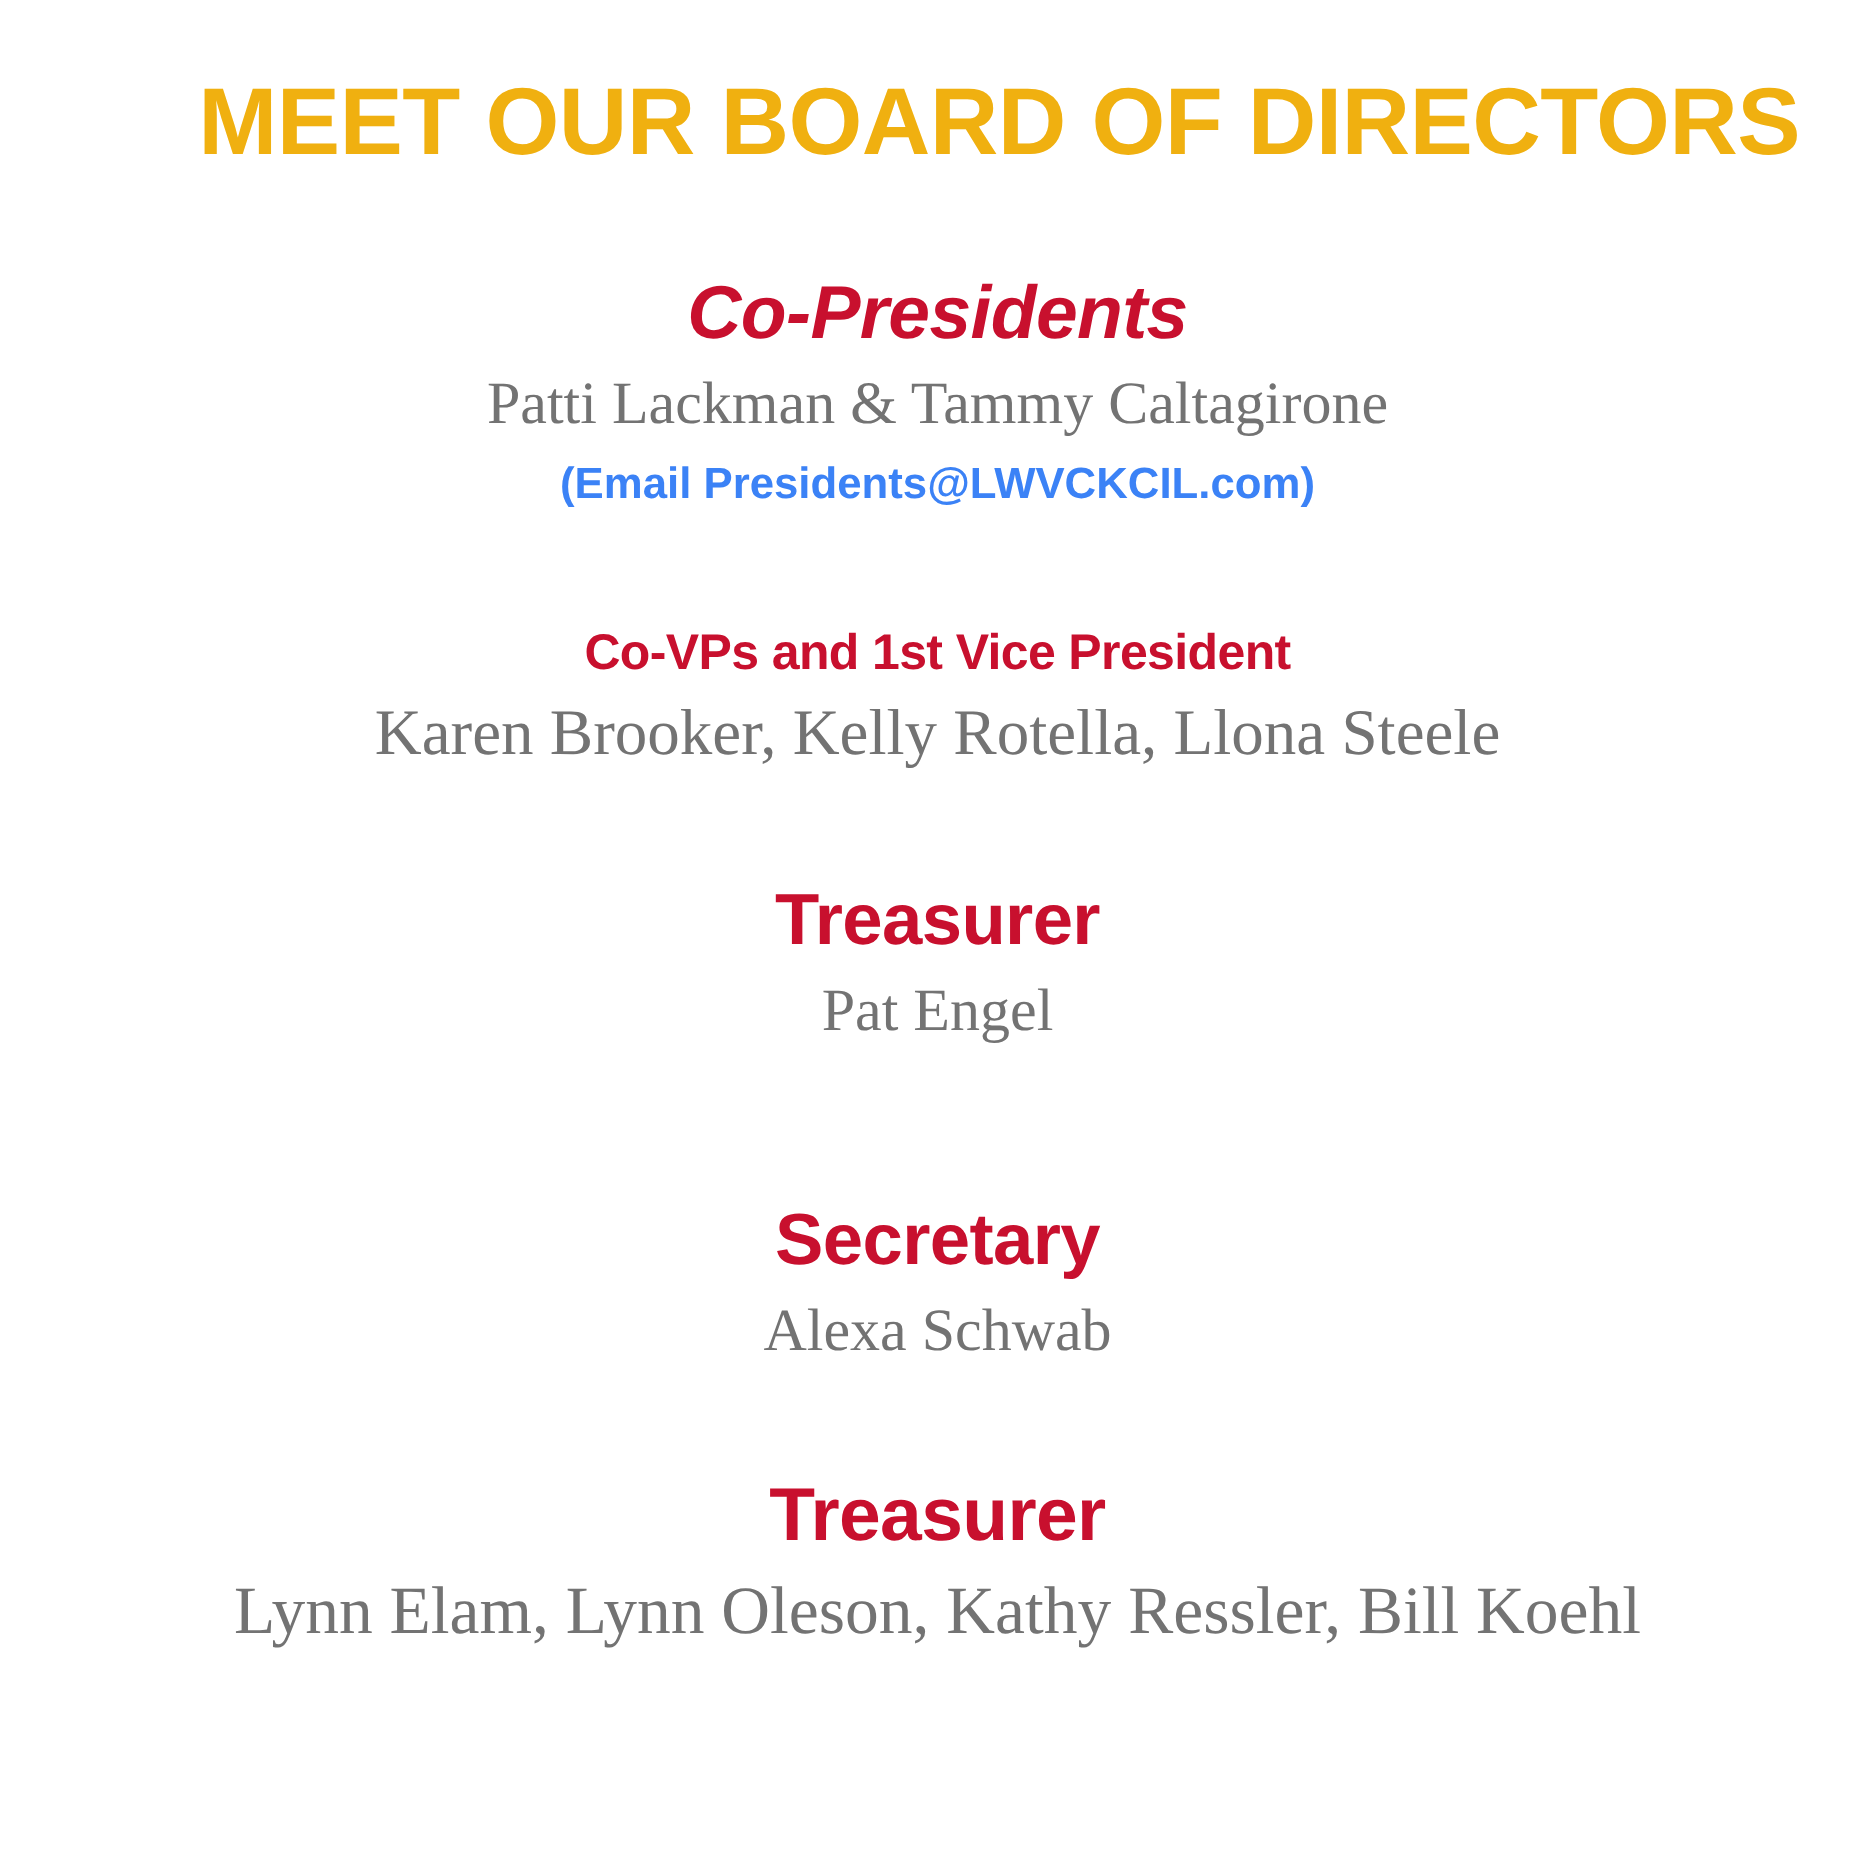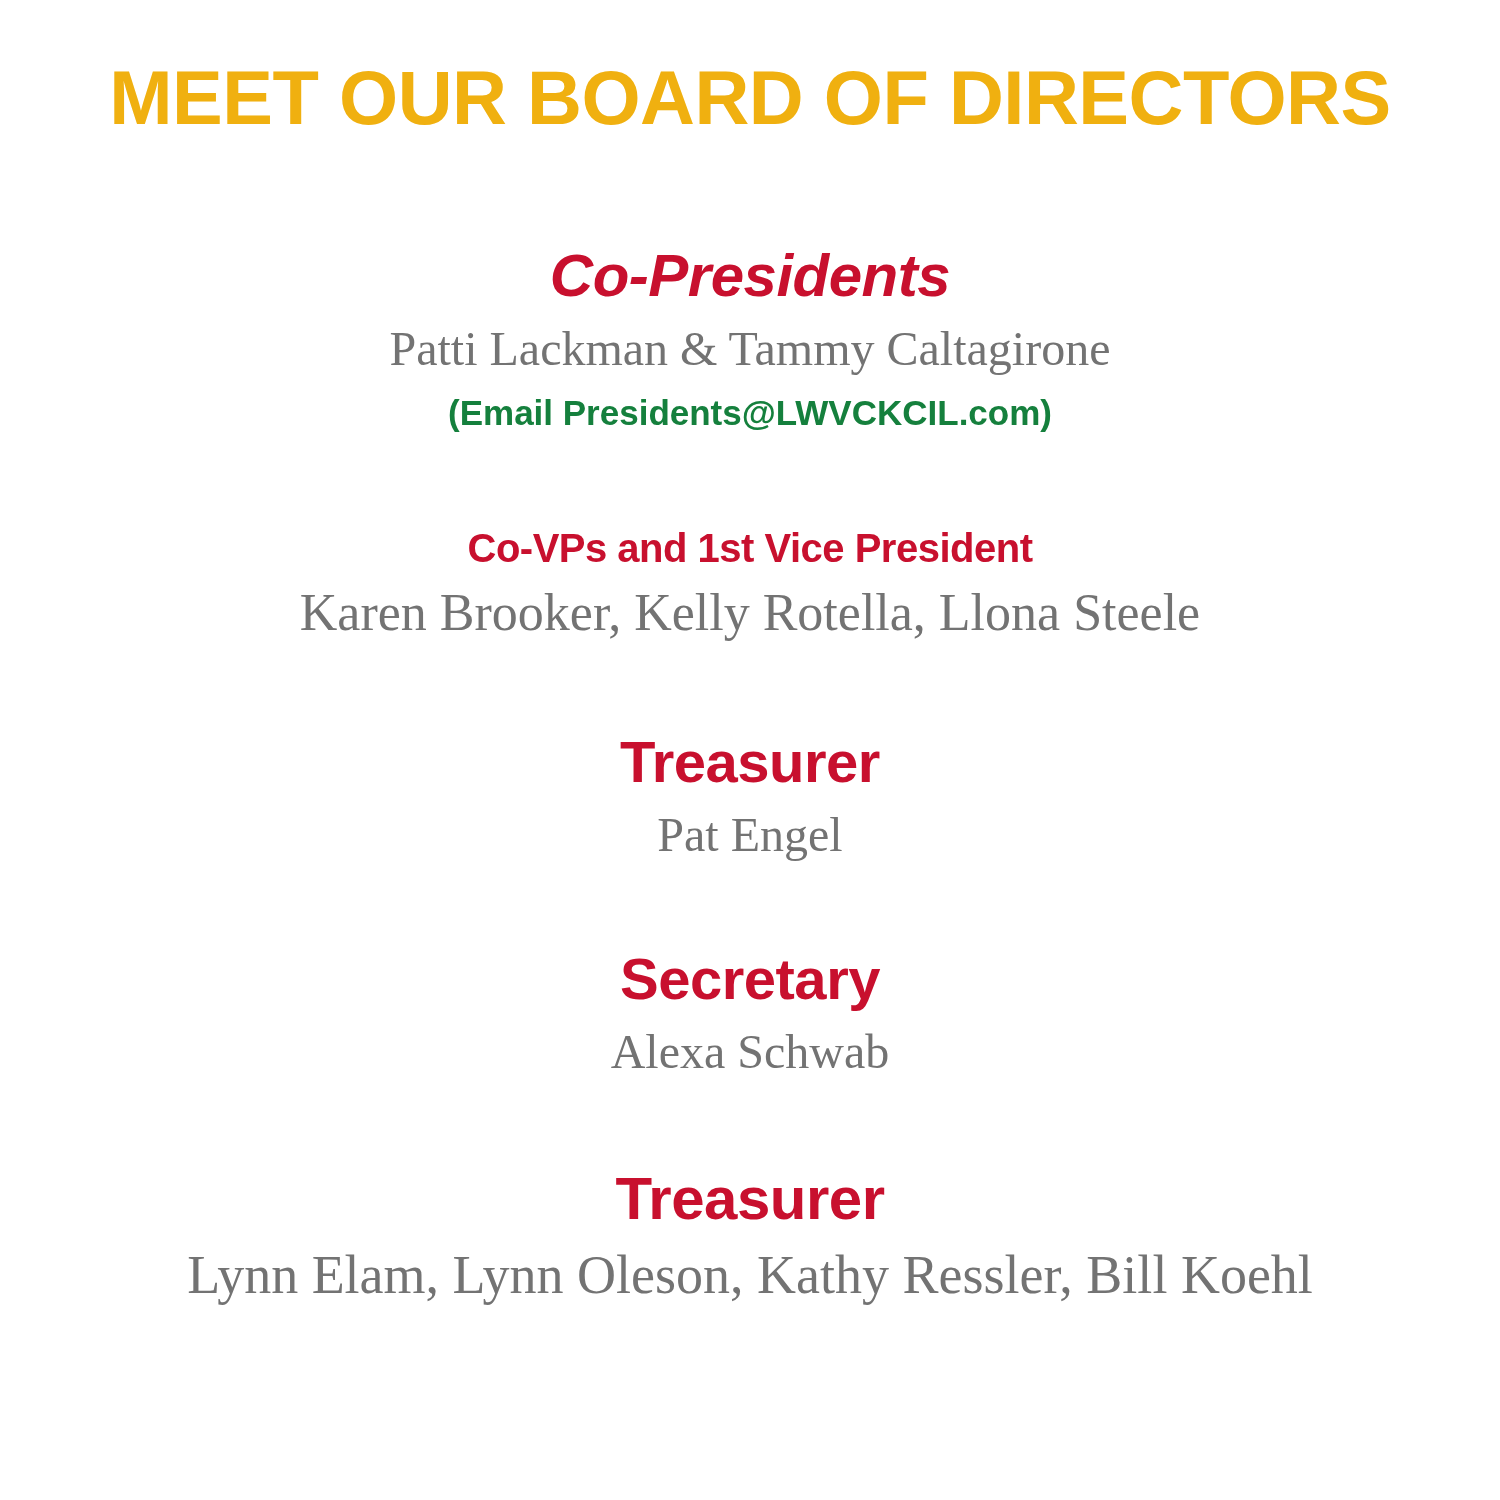--- a/index.html
+++ b/index.html
@@ -13,22 +13,21 @@
     font-family: "Liberation Sans", sans-serif;
     overflow: hidden;
   }
   .page {
     width: 1500px;
     height: 1500px;
     box-sizing: border-box;
     padding: 40px 60px 0 60px;
     display: flex;
     flex-direction: column;
-    align-items: center;
-    gap: 26px;
+    align-items: flex-end;
   }
   .page-title {
     font-family: "Liberation Sans", sans-serif;
     font-weight: bold;
     font-size: 76px;
     line-height: 1.05;
     letter-spacing: -0.5px;
     color: #f0b010;
     text-align: center;
     margin: 18px 0 0 0;
@@ -64,28 +63,28 @@
     font-size: 48px;
     line-height: 1.18;
     color: #737373;
     margin: 0;
   }
   .note {
     font-family: "Liberation Sans", sans-serif;
     font-weight: bold;
     font-size: 35px;
     line-height: 1.2;
-    color: #15803d;
+    color: #3b82f6;
     margin: 14px 0 0 0;
   }
   
   .section.presidents { margin-bottom: 92px; }
   .section.vps { margin-bottom: 86px; }
   .section.treasurer { margin-bottom: 84px; }
-  .section.secretary { margin-bottom: 84px; }
+  .section.secretary { margin-bottom: 84px; margin-top: 39px; }
   .section.directors .names { font-size: 54px; }
   .section.vps .names { font-size: 52px; }
   .section.vps .role { font-size: 40px; }
   .section.directors .role { font-size: 60px; }
   .section.presidents .role { font-size: 60px; font-style: italic; }
 </style>
 </head>
 <body>
 
 <div class="page">

